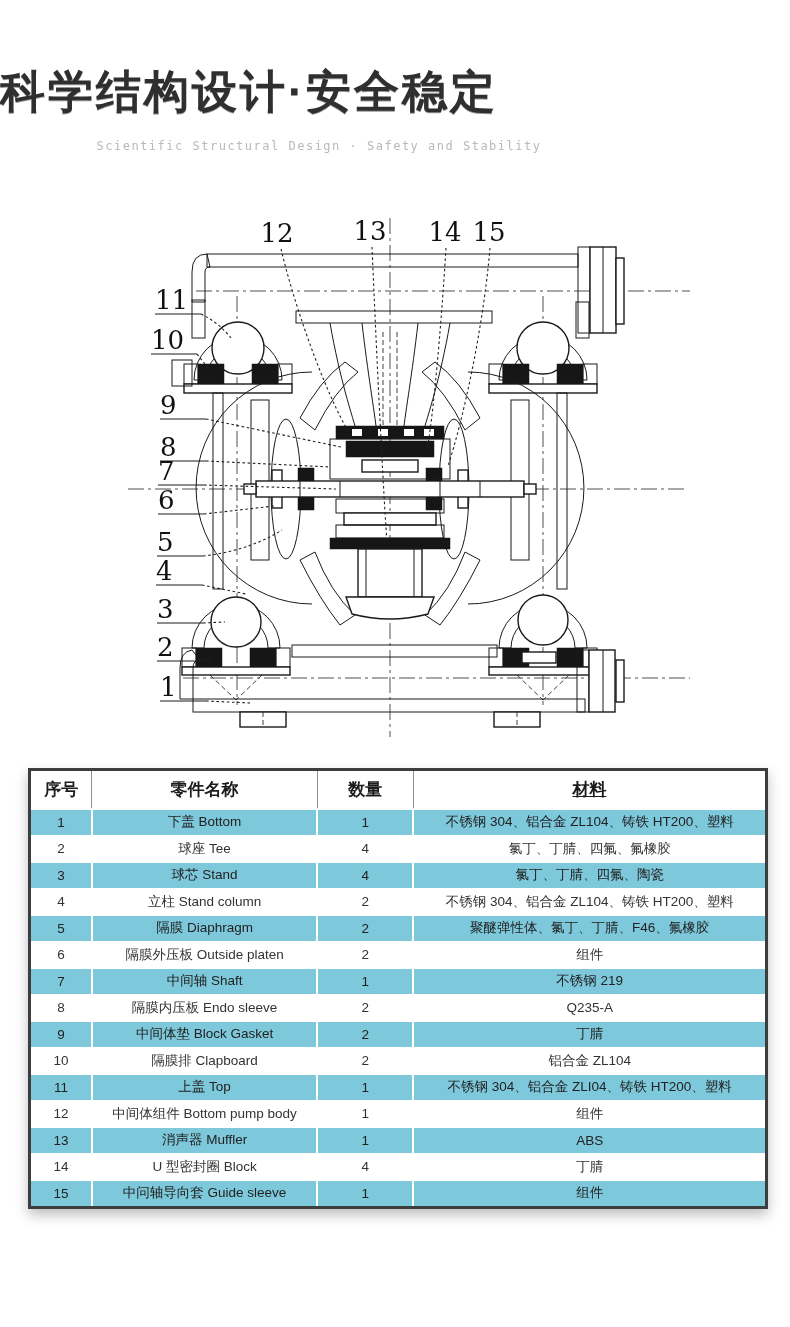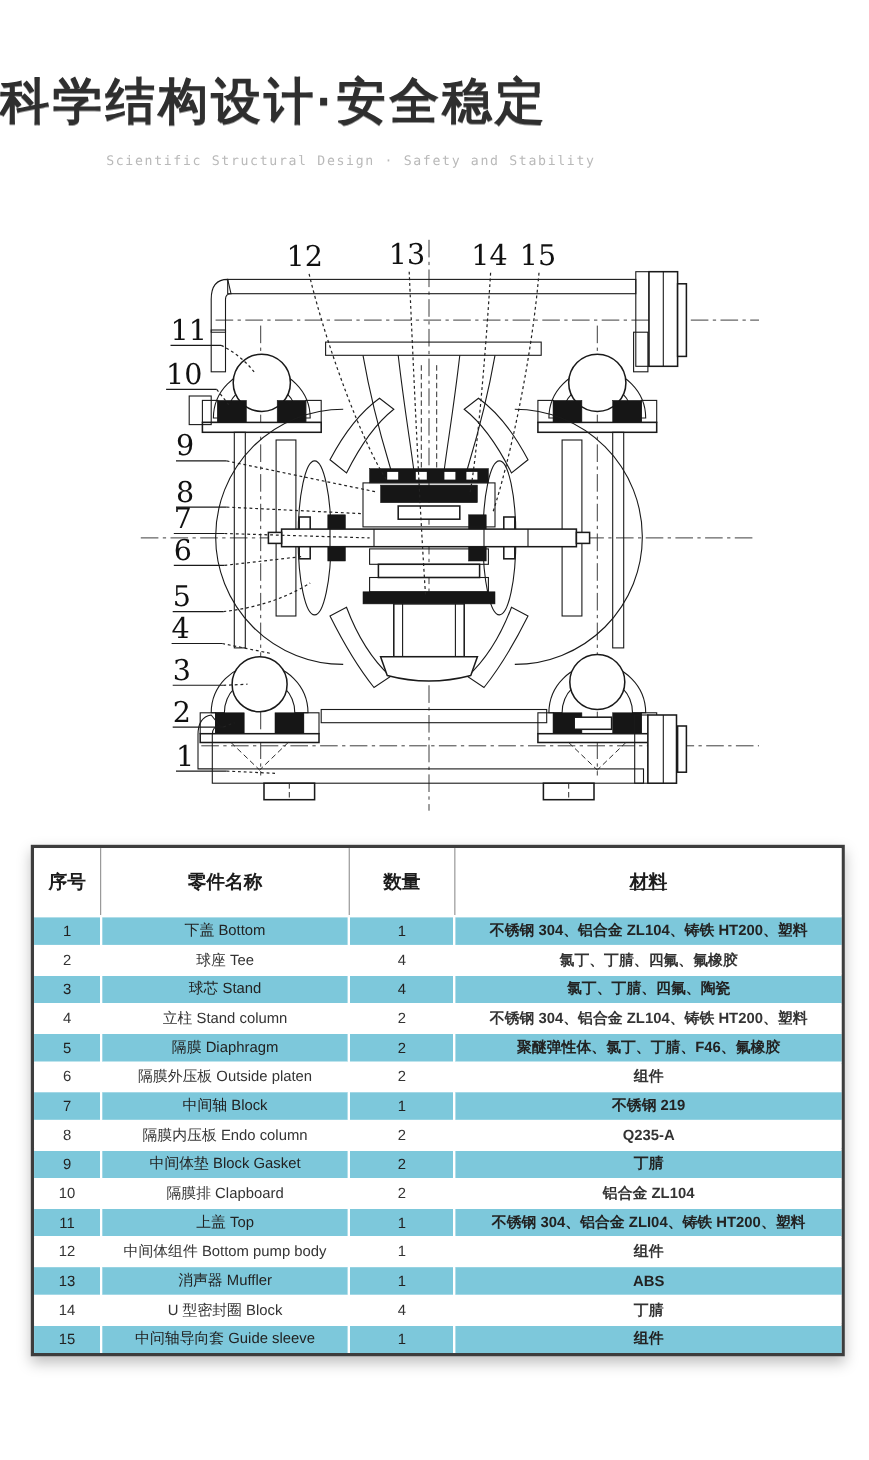--- a/index.html
+++ b/index.html
@@ -25,26 +25,26 @@
   .underl{stroke:#1a1a1a;stroke-width:1;fill:none;}
   .callout-num{font-family:"DejaVu Serif",serif;font-size:26px;fill:#111;}
 
   
   .table-card{position:absolute;left:28px;top:768px;width:734px;
       border:3px solid #3d3d3d;background:#ffffff;
       box-shadow:0 6px 12px rgba(0,0,0,0.25);}
   table.parts{width:100%;border-collapse:collapse;table-layout:fixed;}
   table.parts th{background:#ffffff;color:#1c1c1c;font-weight:bold;font-size:17px;
       height:37px;border-right:1px solid #8f8f8f;border-bottom:1px solid #8f8f8f;
-      text-align:center;padding:12px 2px;}
+      text-align:center;padding:0 2px;}
   table.parts th:last-child{border-right:none;text-decoration:underline;}
   table.parts td{font-size:13.5px;color:#333;height:24.5px;text-align:center;
       border-top:2px solid #ffffff;border-right:2px solid #ffffff;
       padding:0 3px;white-space:nowrap;overflow:hidden;}
-  table.parts td:last-child{border-right:none;font-weight:bold;}
+  table.parts td:last-child{border-right:none;}
   tr.hl td{background:#7dc8db;color:#222;}
   tr.plain td{background:#ffffff;}
 </style>
 </head>
 <body>
 
 <div class="hero-title">科学结构设计·安全稳定</div>
 <div class="hero-subtitle">Scientific Structural Design · Safety and Stability</div>
 
 <div class="diagram-wrap">
@@ -256,27 +256,27 @@
       <td>聚醚弹性体、氯丁、丁腈、F46、氟橡胶</td>
     </tr>
     <tr class="plain">
       <td>6</td>
       <td>隔膜外压板 Outside platen</td>
       <td>2</td>
       <td>组件</td>
     </tr>
     <tr class="hl">
       <td>7</td>
-      <td>中间轴 Block</td>
+      <td>中间轴 Shaft</td>
       <td>1</td>
       <td>不锈钢 219</td>
     </tr>
     <tr class="plain">
       <td>8</td>
-      <td>隔膜内压板 Endo column</td>
+      <td>隔膜内压板 Endo sleeve</td>
       <td>2</td>
       <td>Q235-A</td>
     </tr>
     <tr class="hl">
       <td>9</td>
       <td>中间体垫 Block Gasket</td>
       <td>2</td>
       <td>丁腈</td>
     </tr>
     <tr class="plain">

